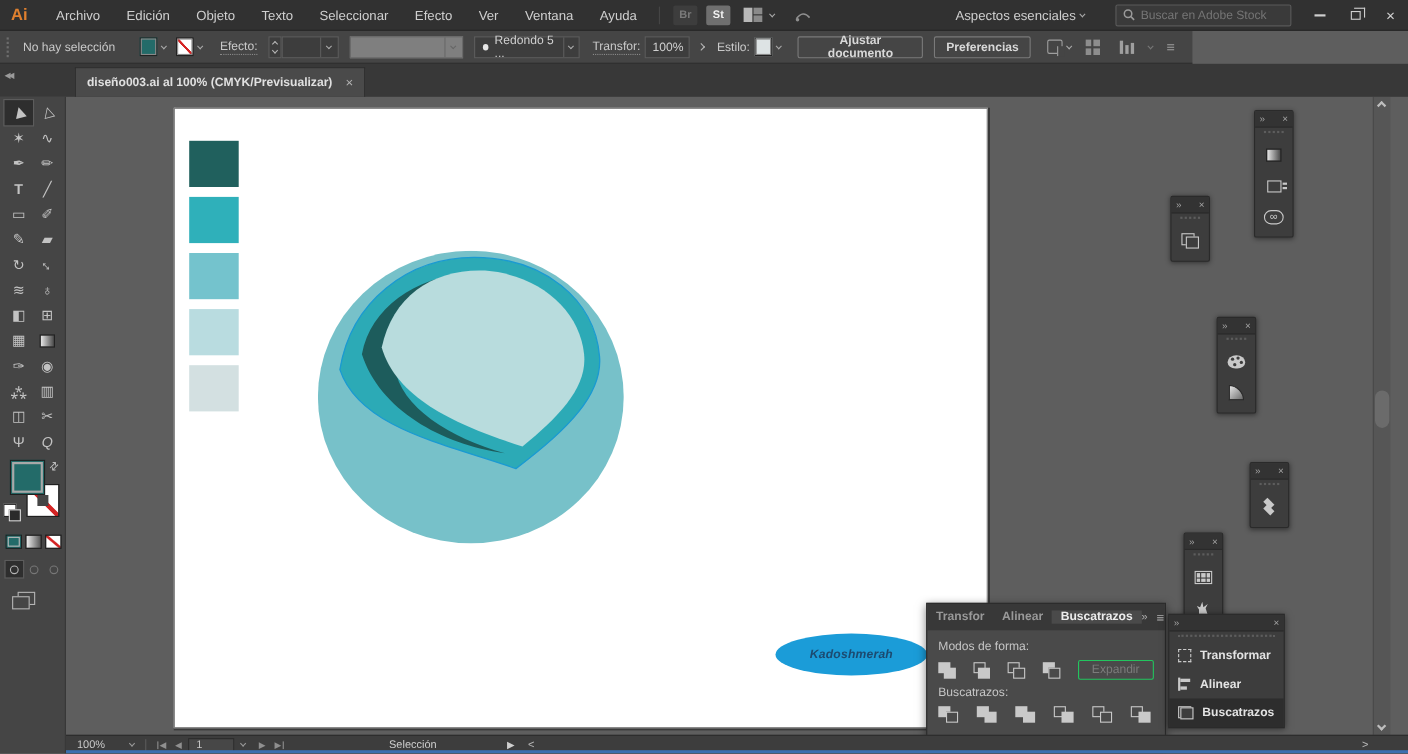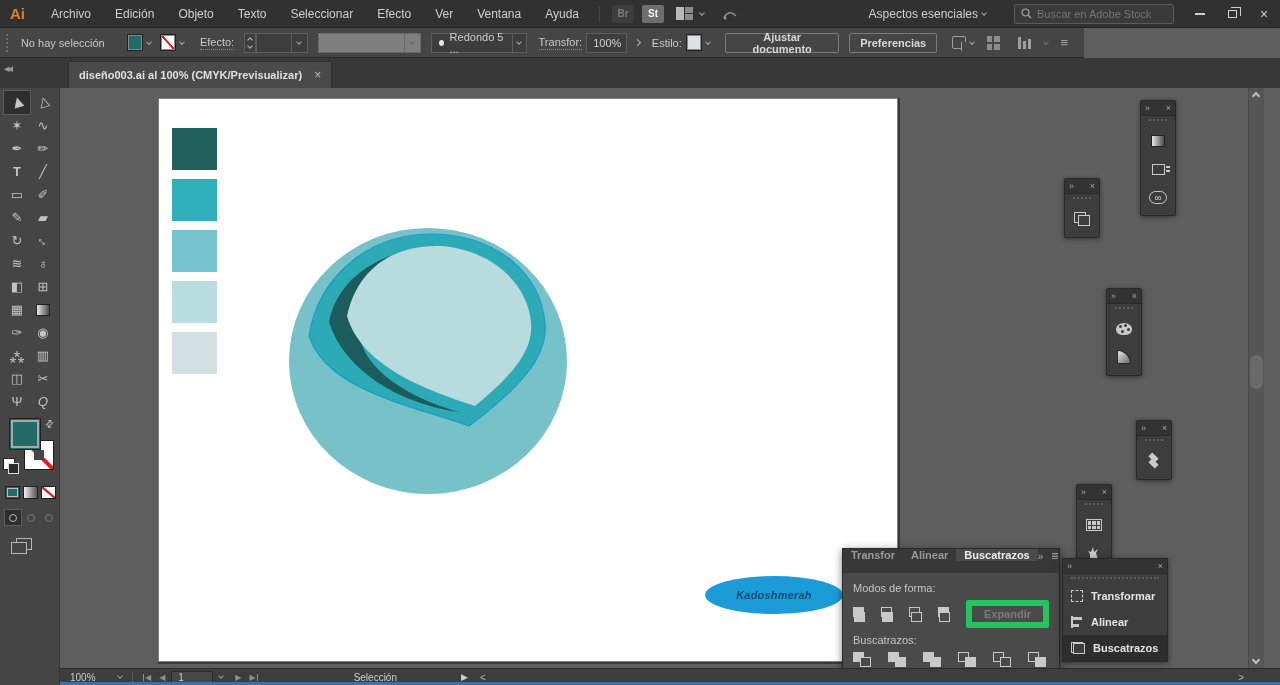--- a/index.html
+++ b/index.html
@@ -119,34 +119,34 @@
   #flyout{position:absolute;left:1062px;top:470px;width:106px;background:#3d3d3d;border:1px solid #2a2a2a;box-shadow:0 1px 6px rgba(0,0,0,.5);z-index:33}
   .fly-item{height:26px;display:flex;align-items:center;gap:8px;padding:0 8px;color:#e3e3e3;font-size:11px;font-weight:bold}
   .fly-item.sel{background:#2d2d2d}
   .tr-ic{width:12px;height:12px;border:1px dashed #c9c9c9}
   .al-ic{width:12px;height:12px;border-left:2px solid #c9c9c9;position:relative}
   .al-ic::before{content:"";position:absolute;left:0;top:1px;width:9px;height:3px;background:#c9c9c9}
   .al-ic::after{content:"";position:absolute;left:0;bottom:1px;width:6px;height:3px;background:#c9c9c9}
 
   
   #pfpanel{position:absolute;left:842px;top:460px;width:218px;height:132px;background:#4a4a4a;border:1px solid #2a2a2a;box-shadow:0 2px 8px rgba(0,0,0,.5);z-index:31}
-  .ptabs{height:24px;background:#383838;display:flex;align-items:flex-start}
+  .ptabs{height:24px;background:#383838;display:flex;align-items:center}
   .ptab{padding:0 8px;display:flex;align-items:center;font-size:11px;font-weight:bold;color:#999}
   .ptab.active{background:#4a4a4a;color:#ececec}
   .ptabs .right{margin-left:auto;display:flex;align-items:center;gap:8px;padding-right:6px;color:#b0b0b0;font-size:10px}
   .pbody{padding:6px 10px}
   .plabel{font-size:11px;color:#c5c5c5;margin:3px 0 6px}
   .prow{display:flex;align-items:center;gap:16px;margin-bottom:6px}
   .pfb{width:18px;height:15px;position:relative;display:inline-block}
   .pfb i{position:absolute;width:11px;height:10px;display:block}
   .pfb .b{left:0;top:0}
   .pfb .f{right:0;bottom:0}
   .pfill{background:#c9c9c9}
   .pline{border:1.5px solid #c9c9c9;background:#4a4a4a}
-  .expand-btn{margin-left:auto;border:6px solid #22c55e;border-radius:2px;color:#7b7b7b;font-size:11px;font-weight:bold;padding:2px 12px;background:transparent}
+  .expand-btn{margin-left:auto;border:1px solid #22c55e;border-radius:2px;color:#7b7b7b;font-size:11px;font-weight:normal;padding:2px 12px;background:transparent}
 
   
   #vscroll{position:absolute;left:1248px;top:0;width:16px;height:580px;background:#565656;border-left:1px solid #4a4a4a;z-index:20}
   .vs-up{position:absolute;left:4px;top:5px;width:6px;height:6px;border-left:2px solid #bdbdbd;border-top:2px solid #bdbdbd;transform:rotate(45deg)}
   .vs-dn{position:absolute;left:4px;bottom:5px;width:6px;height:6px;border-right:2px solid #bdbdbd;border-bottom:2px solid #bdbdbd;transform:rotate(45deg)}
   .vs-thumb{position:absolute;left:1px;top:267px;width:13px;height:34px;background:#6b6b6b;border-radius:7px}
 
   
   #statusbar{position:absolute;left:60px;top:580px;width:1220px;height:17px;background:#3d3d3d;border-top:1px solid #2c2c2c;display:flex;align-items:center;font-size:10px;color:#c9c9c9;z-index:34}
   .sb-zoom{margin-left:10px;width:44px}

